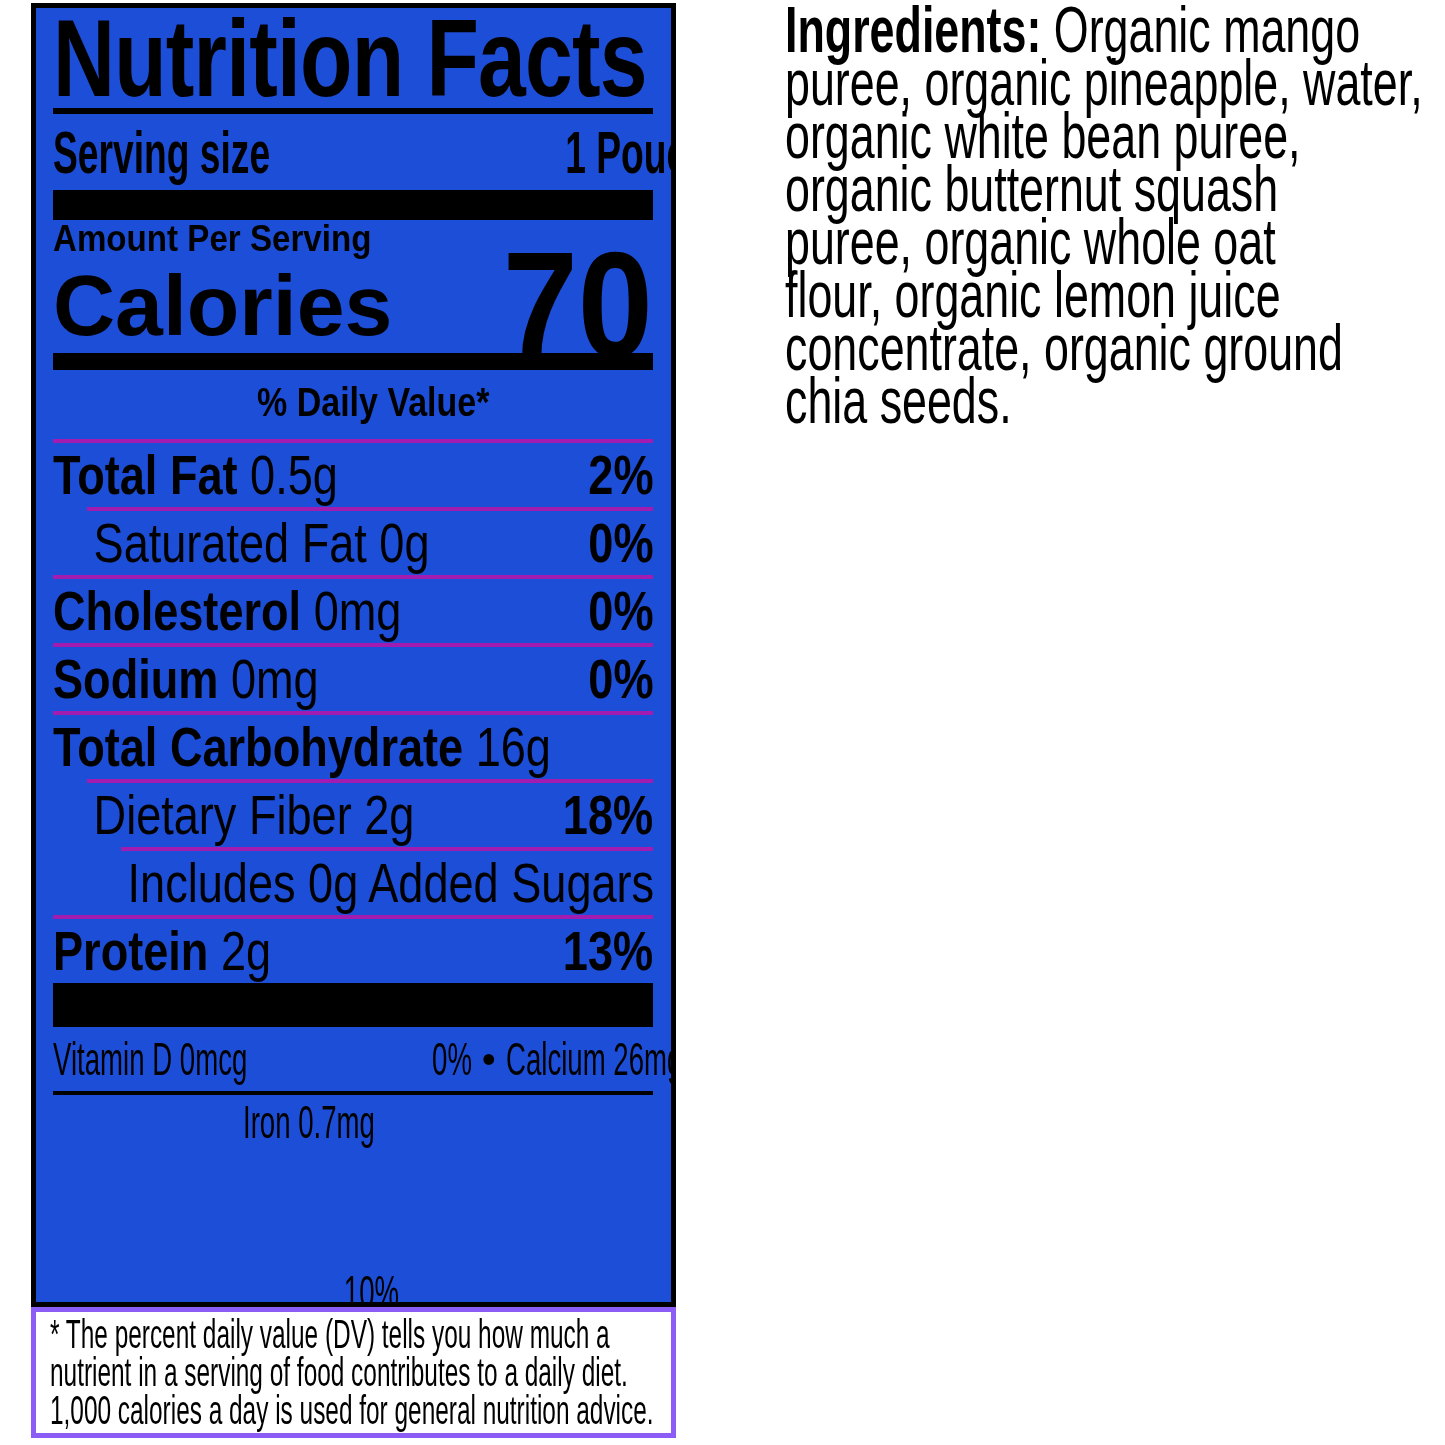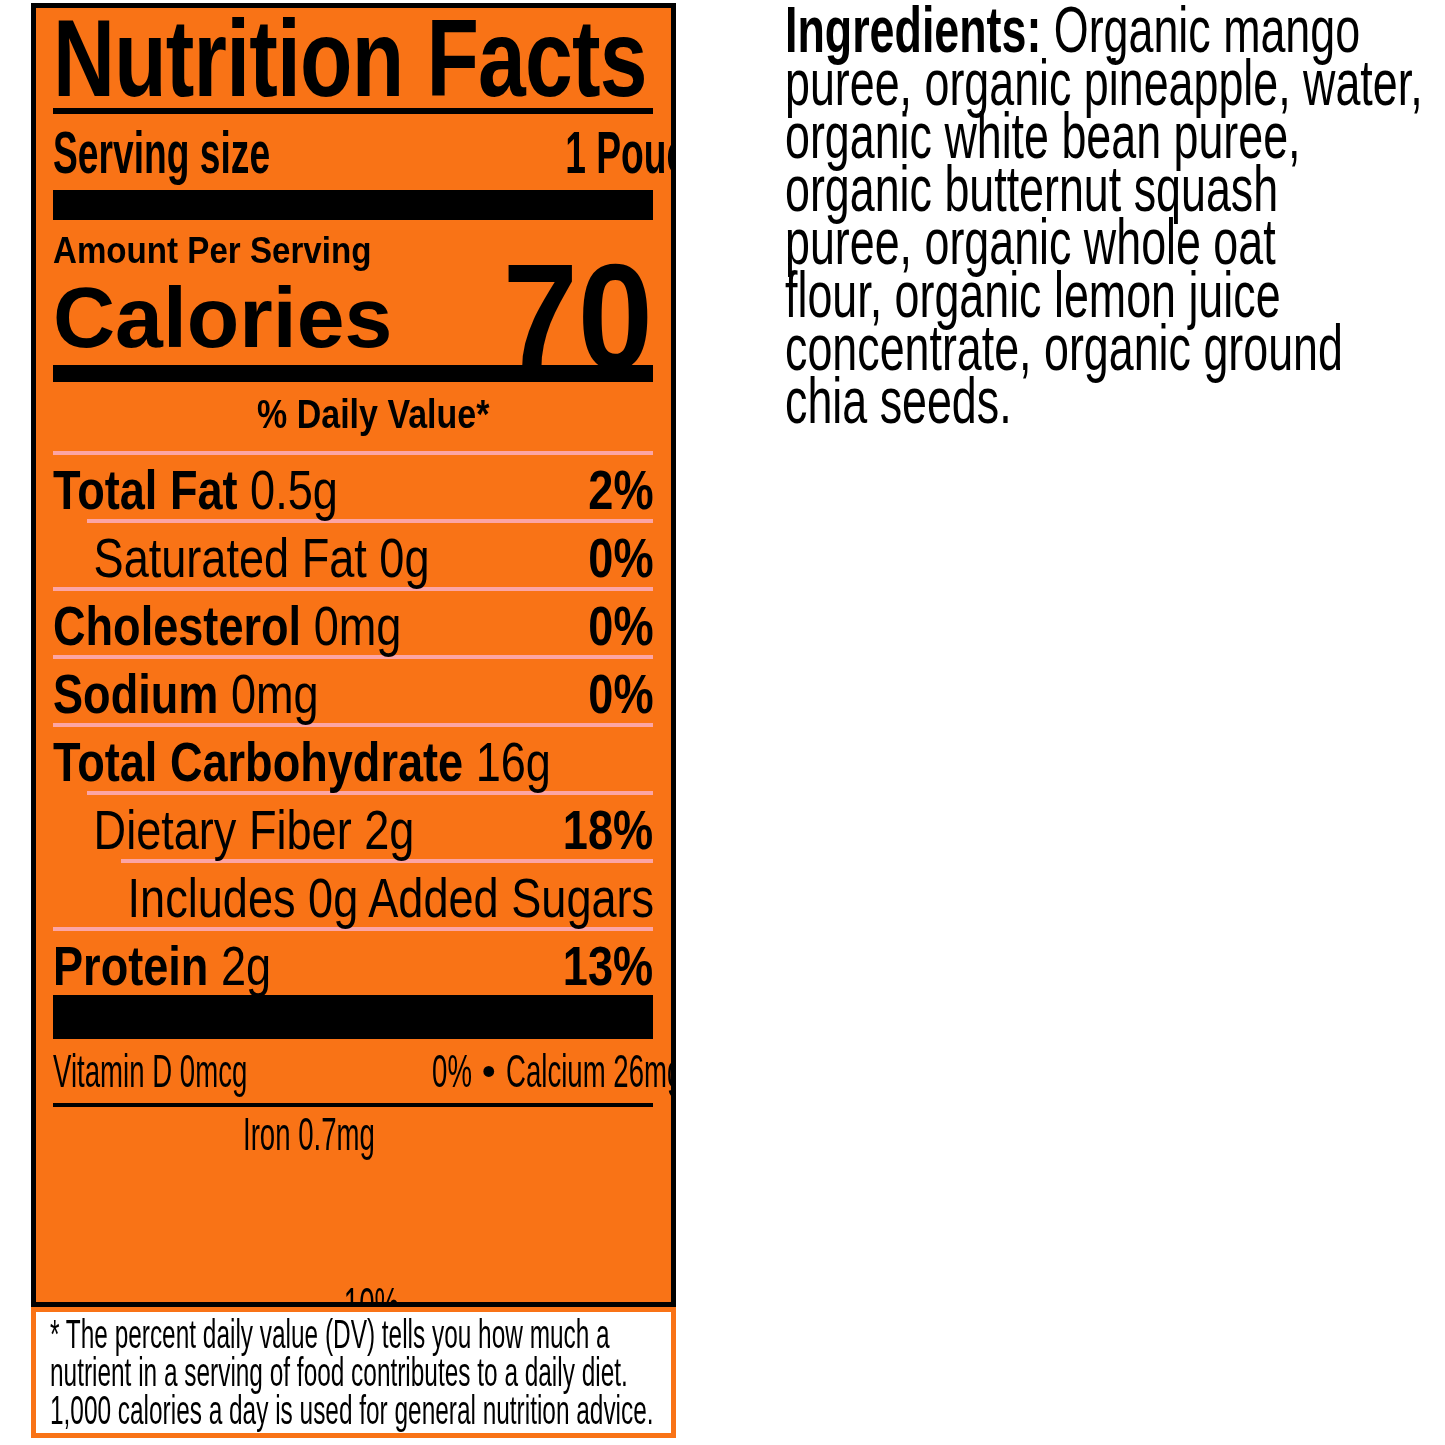--- a/index.html
+++ b/index.html
@@ -7,21 +7,21 @@
     width:1445px;height:1445px;position:relative;overflow:hidden;
     background:#ffffff;color:#000;
     font-family:"Liberation Sans","DejaVu Sans",sans-serif;
     -webkit-font-smoothing:antialiased;
   }
   .b{font-weight:700;}
 
   
   .nf{
     position:absolute;left:31px;top:3px;width:645px;height:1304px;
-    border:5px solid #000;box-sizing:border-box;background:#f97316;overflow:hidden;
+    border:5px solid #000;box-sizing:border-box;background:#1d4ed8;overflow:hidden;
   }
   .nf-in{padding:4px 18px 0 17px;}
 
   
   .cx{display:inline-block;white-space:nowrap;transform-origin:0 50%;}
   .cx.right{transform-origin:100% 50%;}
 
   .nf-title{margin:0;line-height:92px;height:94px;}
   .t-title{font-size:110px;font-weight:700;transform:scaleX(.78);letter-spacing:-1px;}
   .nf-underline{height:6px;background:#000;margin-top:2px;}
@@ -31,52 +31,52 @@
     height:64px;margin-top:6px;font-weight:700;font-size:60px;
   }
   .sv{transform:scaleX(.62);}
   .nf-serving .right{transform:scaleX(.62);}
 
   .bar{background:#000;}
   .bar-thick{height:30px;margin-top:6px;}
   .bar-med{height:17px;margin-top:8px;}
   .bar-thick2{height:44px;}
 
-  .nf-aps{margin-top:12px;line-height:38px;}
+  .nf-aps{line-height:38px;}
   .aps{font-size:36px;font-weight:700;transform:scaleX(.92);}
 
   .nf-cal{display:flex;justify-content:space-between;align-items:flex-start;height:80px;}
   .cal-w{font-size:86px;font-weight:700;line-height:80px;white-space:nowrap;}
   .cal-n{font-size:150px;font-weight:700;line-height:80px;transform:scaleX(.9);}
 
   .nf-dv{text-align:center;padding:12px 0 8px;line-height:40px;}
   .dv{font-size:40px;font-weight:700;transform:scaleX(.85);}
 
   .row{
-    display:flex;justify-content:space-between;align-items:flex-end;
-    border-top:4px solid #fca5a5;min-height:64px;font-size:55px;line-height:58px;gap:16px;
+    display:flex;justify-content:space-between;align-items:center;
+    border-top:4px solid #a21caf;min-height:64px;font-size:55px;line-height:58px;gap:16px;
   }
   .row .nm{flex:1 1 0;white-space:nowrap;transform:scaleX(.82);transform-origin:0 50%;}
   .row .pct{flex:none;white-space:nowrap;font-weight:700;transform:scaleX(.82);transform-origin:100% 50%;}
   .row.i1{margin-left:34px;}
   .row.i2{margin-left:68px;}
   .row.i1 .nm,.row.i2 .nm{padding-left:8px;}
 
   .vrow{display:flex;align-items:center;min-height:64px;font-size:46px;}
   .vrow + .vrow{border-top:4px solid #000;flex-direction:column;}
   .vrow span{display:block;white-space:nowrap;}
   .vn1{flex:0 0 170px;transform:scaleX(.60);transform-origin:0 50%;}
   .vp1{flex:0 0 95px;text-align:right;transform:scaleX(.60);transform-origin:100% 50%;}
   .vb{flex:0 0 34px;text-align:center;font-size:40px;}
   .vn2{flex:1 1 0;transform:scaleX(.60);transform-origin:0 50%;}
 
   
   .nf-foot{
     position:absolute;left:31px;top:1307px;width:645px;height:131px;
-    border:5px solid #f97316;box-sizing:border-box;background:#fff;overflow:hidden;
+    border:5px solid #8b5cf6;box-sizing:border-box;background:#fff;overflow:hidden;
     padding:3px 0 0 14px;
   }
   .foot-text{
     width:1000px;transform:scaleX(.61);transform-origin:0 0;
     font-size:40px;line-height:38px;white-space:pre-line;
   }
 
   
   .ing{position:absolute;left:785px;top:4px;width:660px;}
   .ing-p{

